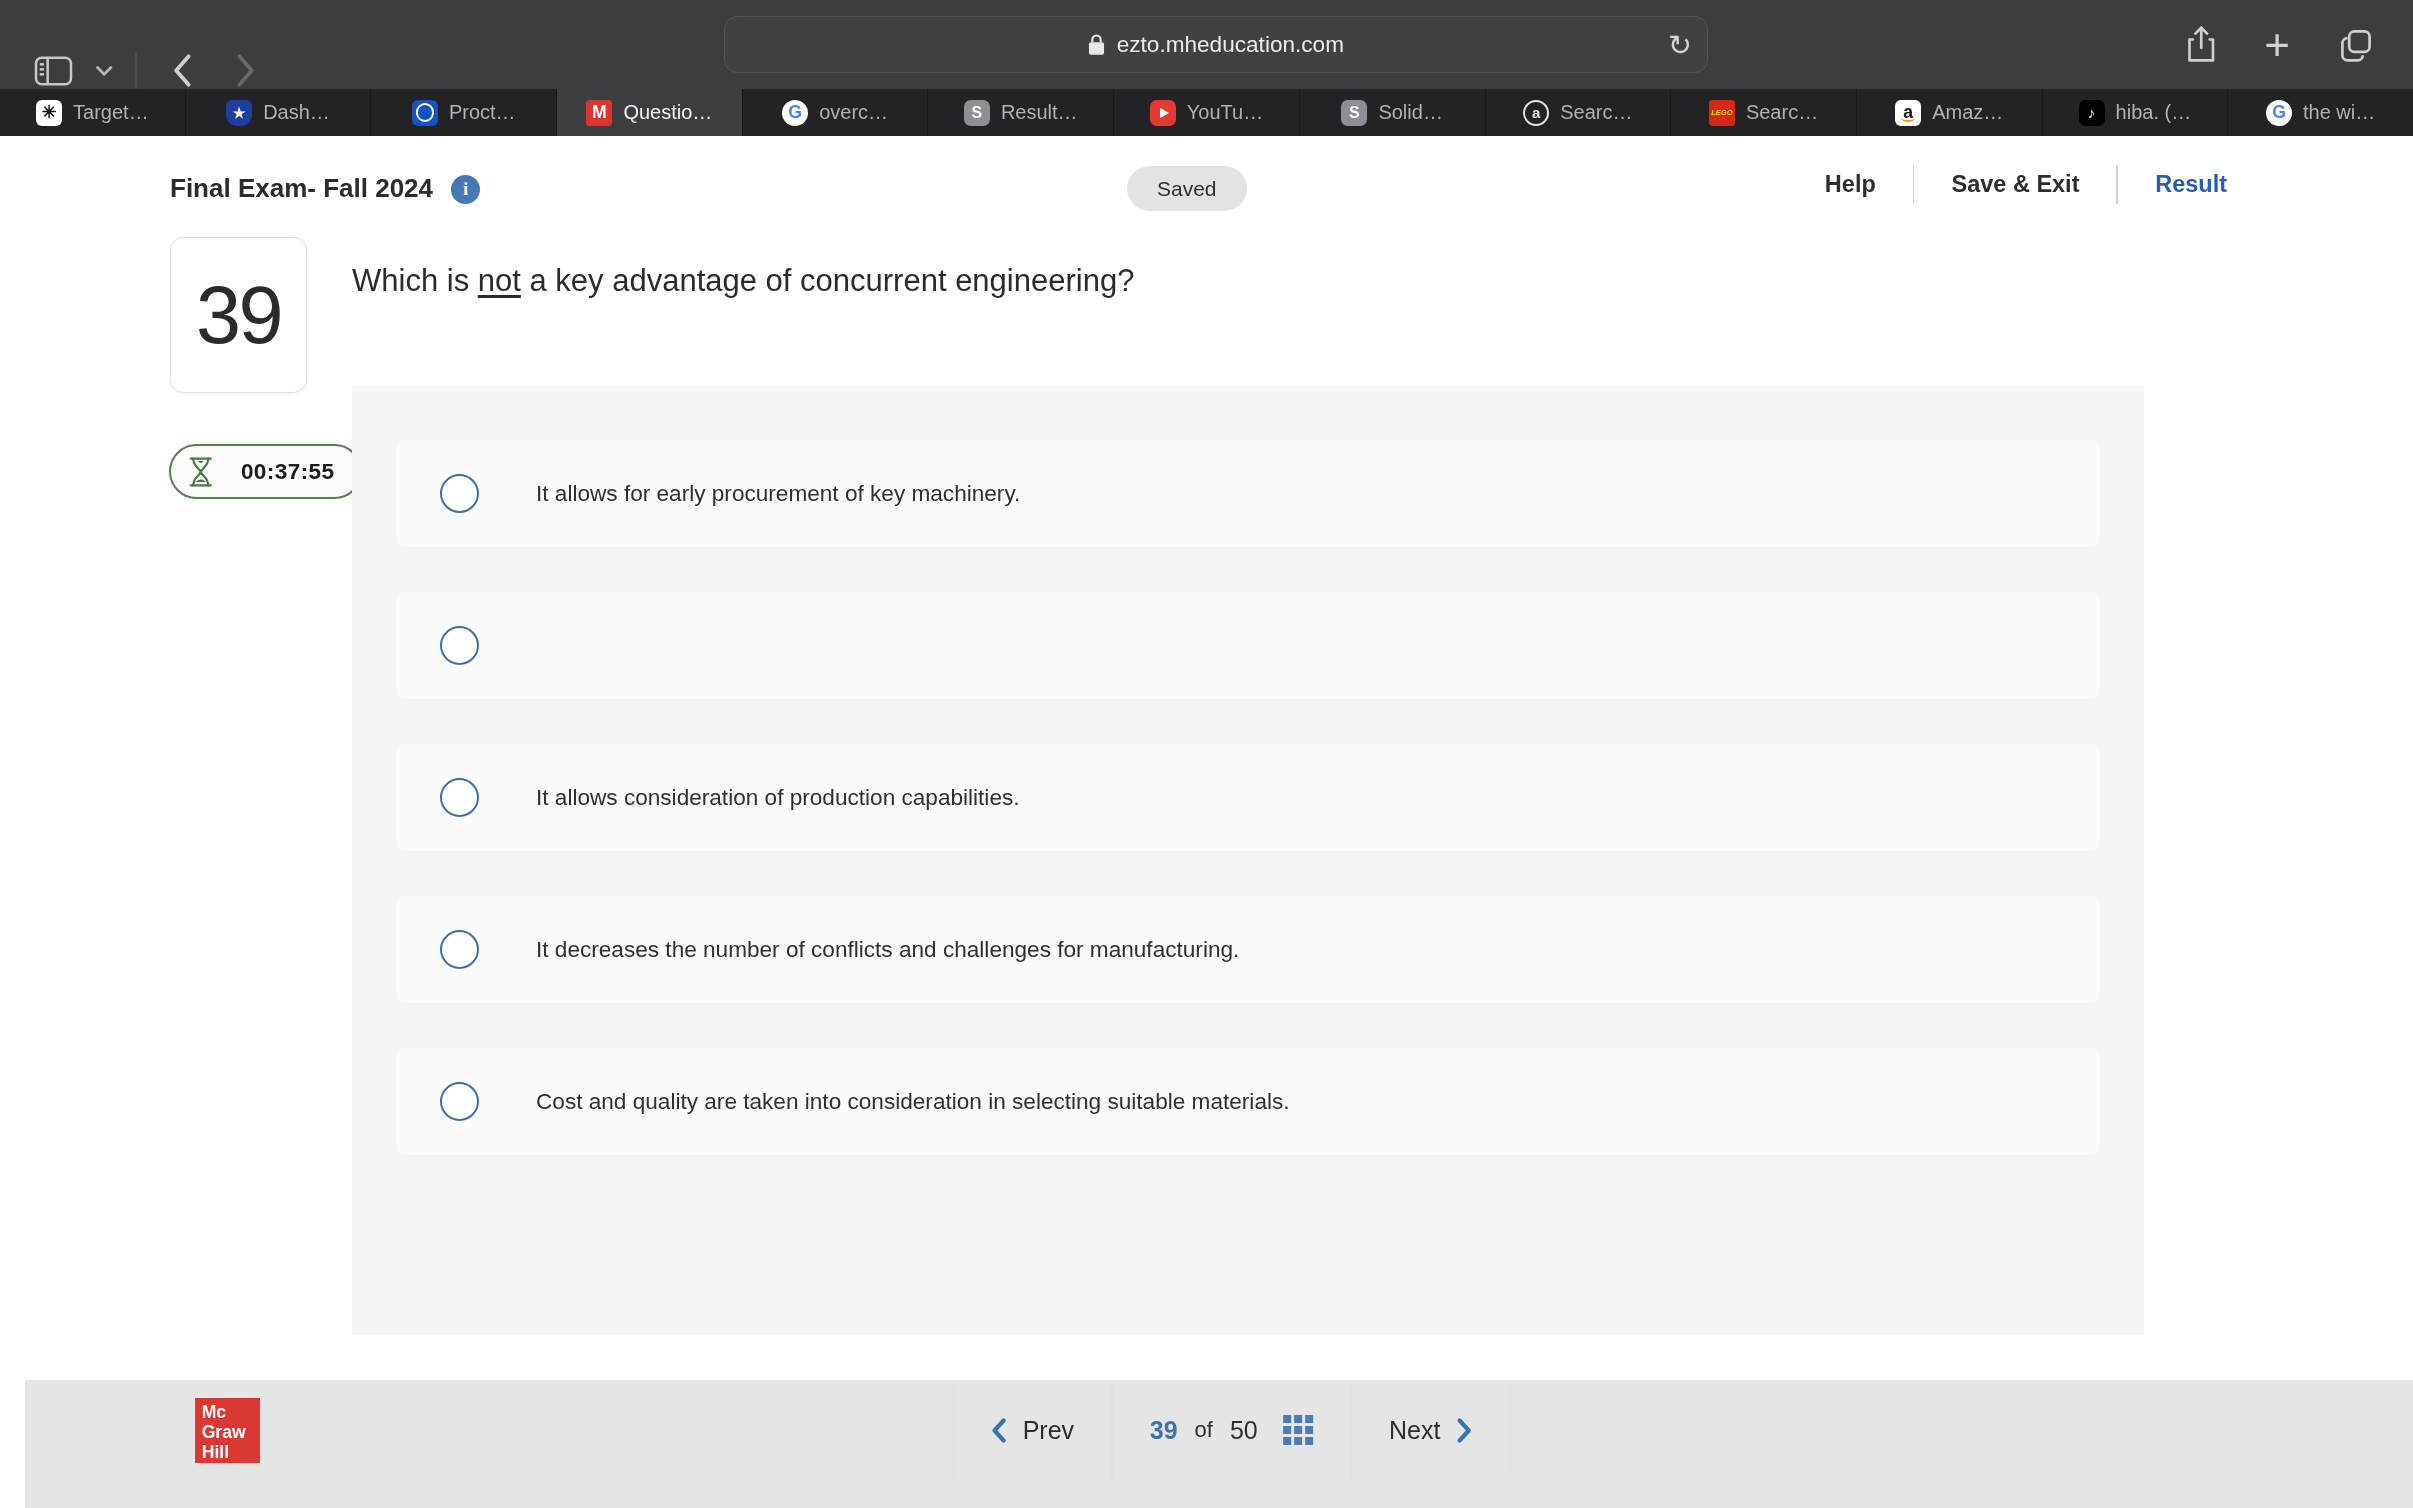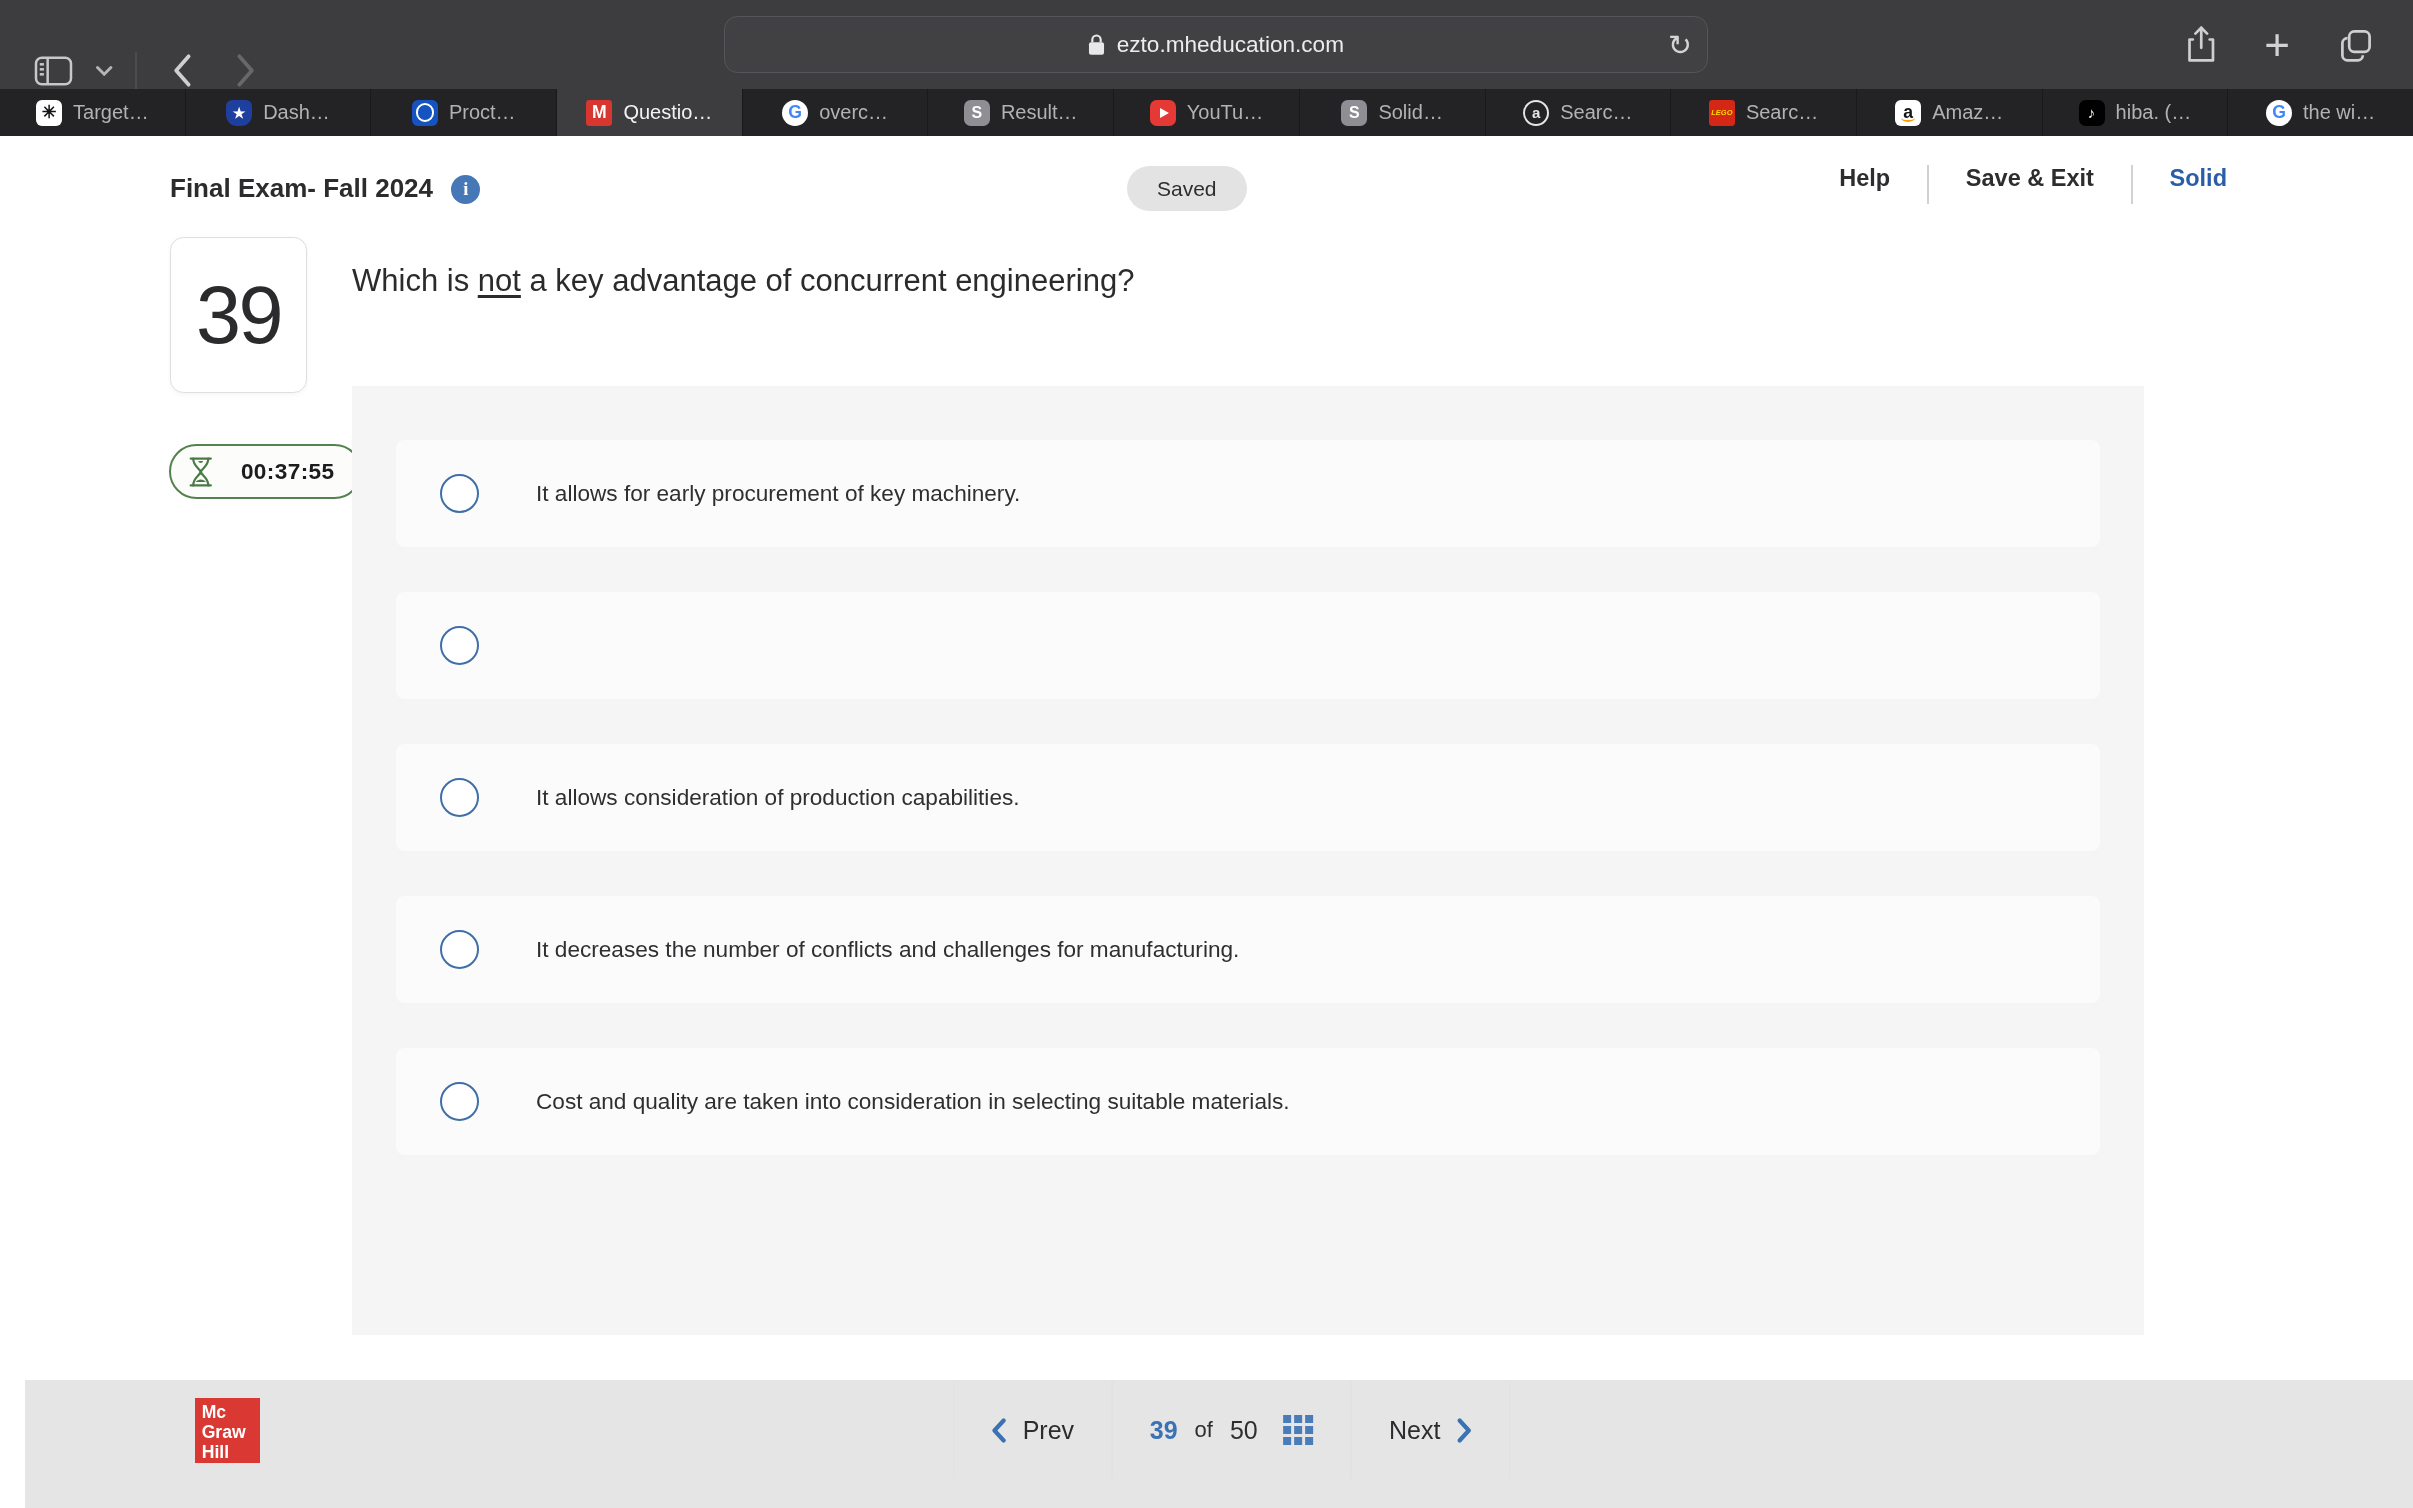--- a/index.html
+++ b/index.html
@@ -61,21 +61,21 @@
   .page { position:absolute; top:136px; left:0; width:2413px; height:1373px; background:#ffffff; }
 
   .page-header { position:absolute; top:0; left:0; width:100%; height:109px; }
   .exam-title { position:absolute; left:170px; top:37px; font-size:26px; font-weight:700; color:#2c2c2e;
     display:flex; align-items:flex-end; gap:18.4px; }
   .info-icon { width:29px; height:29px; border-radius:50%; background:#4678b8; color:#ffffff;
     font-size:18.4px; font-weight:700; display:flex; align-items:center; justify-content:center;
     font-family:"Liberation Serif", serif; }
   .saved-pill { position:absolute; left:1127px; top:30px; height:45px; padding:0 30px; border-radius:22.6px;
     background:#e3e3e4; color:#2e2e30; font-size:21px; display:flex; align-items:center; }
-  .header-links { position:absolute; right:186px; top:28.5px; display:flex; align-items:flex-start; gap:37px; }
+  .header-links { position:absolute; right:186px; top:28.5px; display:flex; align-items:center; gap:37px; }
   .header-link { font-size:23.5px; font-weight:700; color:#2d2d2f; cursor:pointer; }
   .header-link.submit { color:#2a5da8; }
   .hl-sep { width:1.7px; height:39px; background:#d2d2d3; }
 
   .qnum-card { position:absolute; left:170px; top:101px; width:137px; height:156px;
     background:#ffffff; border:1.7px solid #dedede; border-radius:13.4px;
     display:flex; align-items:center; justify-content:center;
     box-shadow:0 1.7px 5px rgba(0,0,0,0.04); }
   .qnum { font-size:81px; font-weight:500; color:#2b2b2d; letter-spacing:-2.5px; }
 
@@ -236,21 +236,21 @@
     <div class="exam-title">
       <span>Final Exam- Fall 2024</span>
       <span class="info-icon">i</span>
     </div>
     <div class="saved-pill">Saved</div>
     <div class="header-links">
       <span class="header-link">Help</span>
       <span class="hl-sep"></span>
       <span class="header-link">Save &amp; Exit</span>
       <span class="hl-sep"></span>
-      <span class="header-link submit">Solid</span>
+      <span class="header-link submit">Result</span>
     </div>
   </div>
 
   <div class="qnum-card">
     <span class="qnum">39</span>
   </div>
 
   <div class="question-text">
     <span>Which is </span><span class="u">not</span><span> a key advantage of concurrent engineering?</span>
   </div>

